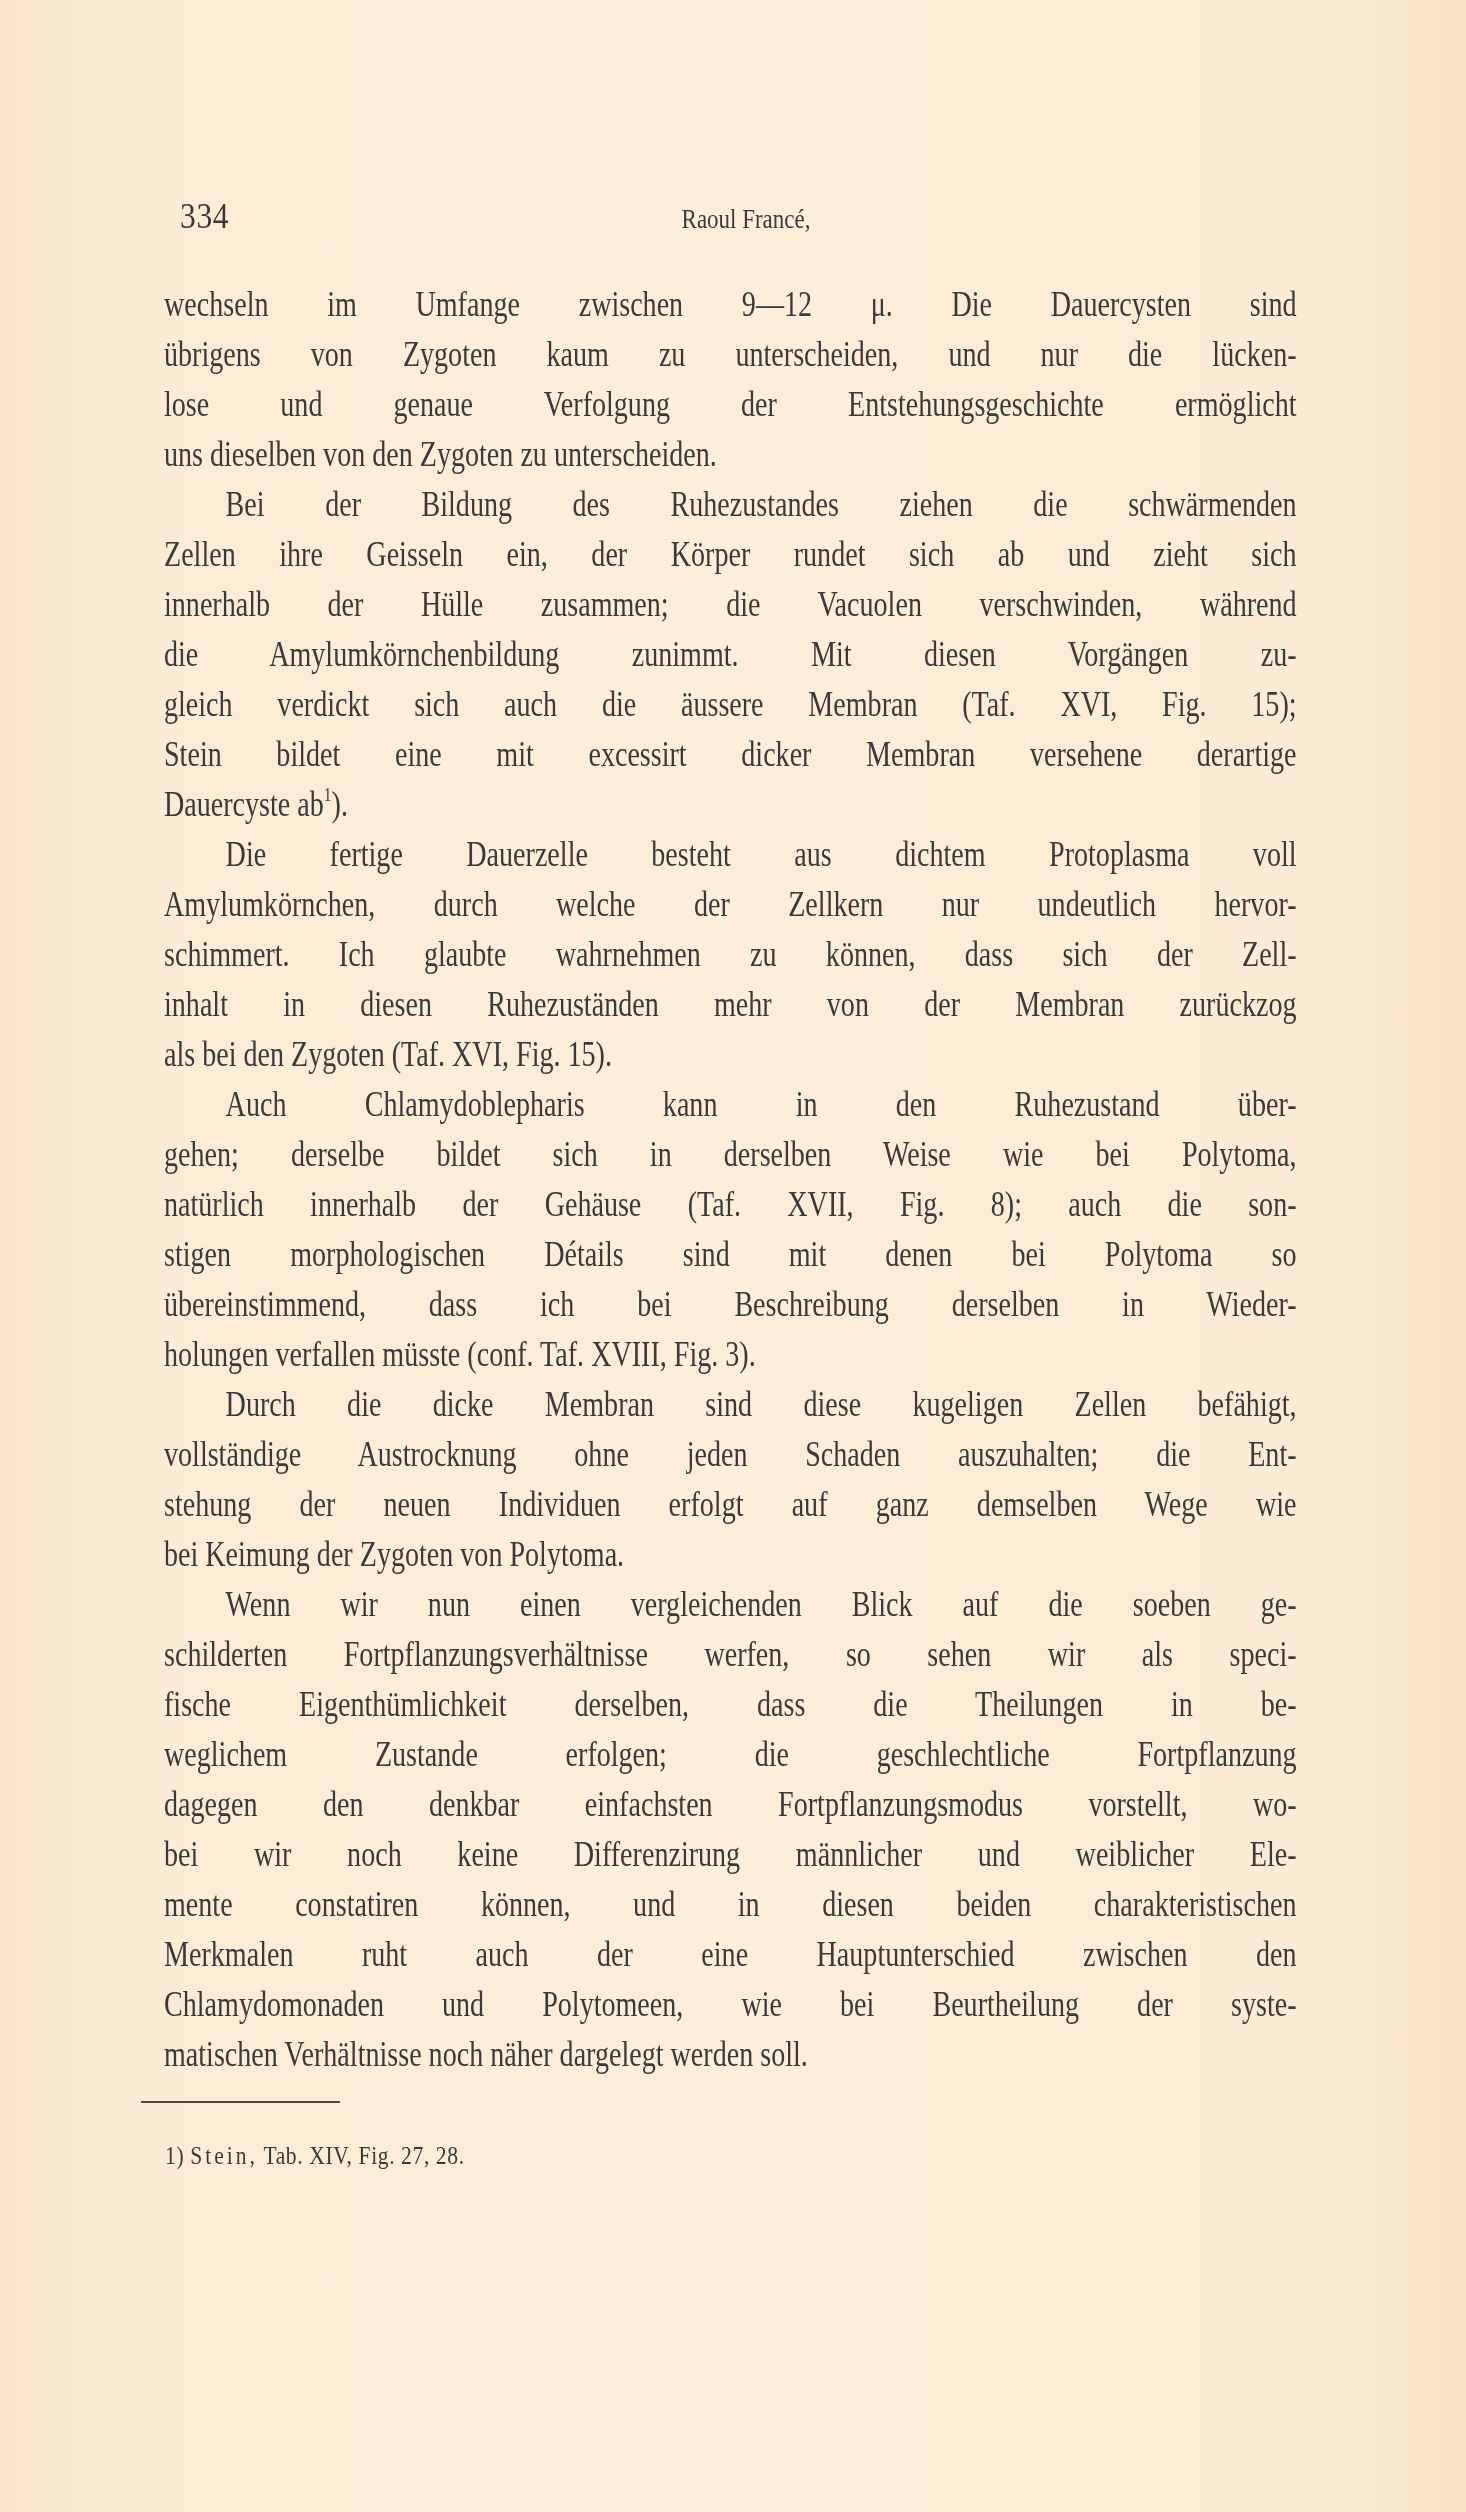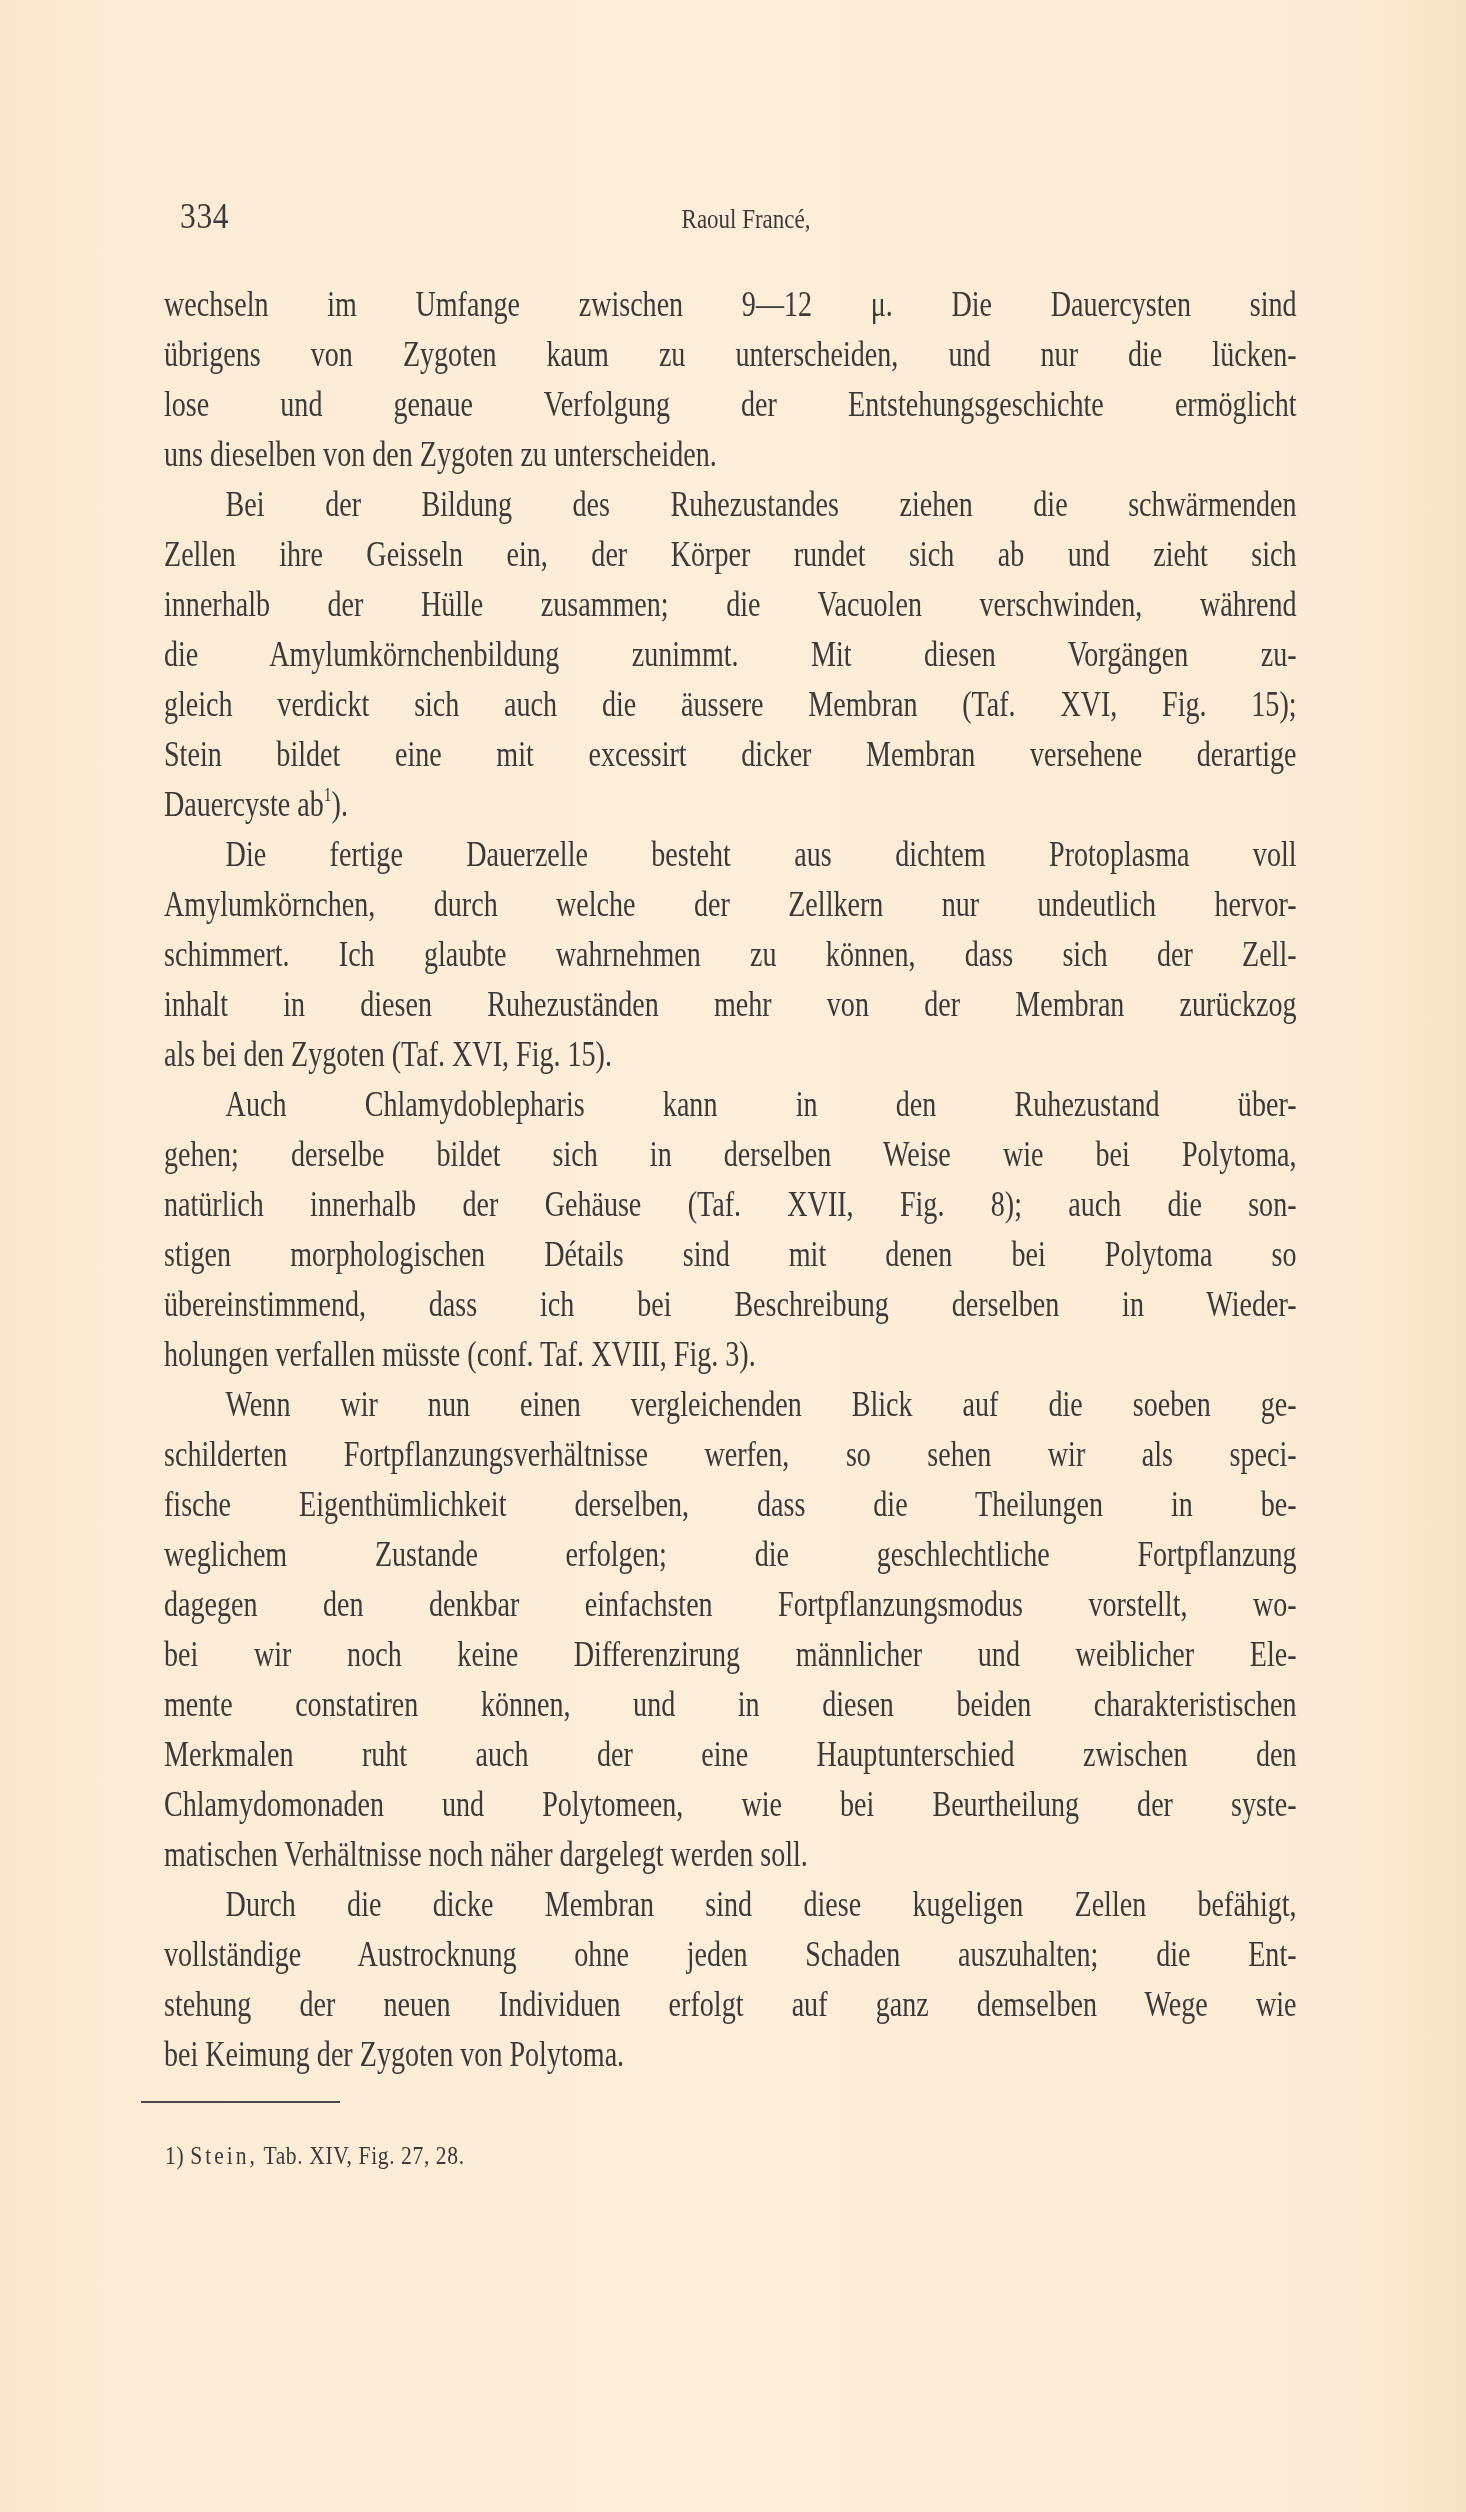--- a/index.html
+++ b/index.html
@@ -135,37 +135,37 @@
     <div>
       <span class="line indent">Auch Chlamydoblepharis kann in den Ruhezustand über-</span>
       <span class="line">gehen; derselbe bildet sich in derselben Weise wie bei Polytoma,</span>
       <span class="line">natürlich innerhalb der Gehäuse (Taf. XVII, Fig. 8); auch die son-</span>
       <span class="line">stigen morphologischen Détails sind mit denen bei Polytoma so</span>
       <span class="line">übereinstimmend, dass ich bei Beschreibung derselben in Wieder-</span>
       <span class="line last">holungen verfallen müsste (conf. Taf. XVIII, Fig. 3).</span>
     </div>
 
     <div>
+      <span class="line indent">Durch die dicke Membran sind diese kugeligen Zellen befähigt,</span>
+      <span class="line">vollständige Austrocknung ohne jeden Schaden auszuhalten; die Ent-</span>
+      <span class="line">stehung der neuen Individuen erfolgt auf ganz demselben Wege wie</span>
+      <span class="line last">bei Keimung der Zygoten von Polytoma.</span>
+    </div>
+
+    <div>
       <span class="line indent">Wenn wir nun einen vergleichenden Blick auf die soeben ge-</span>
       <span class="line">schilderten Fortpflanzungsverhältnisse werfen, so sehen wir als speci-</span>
       <span class="line">fische Eigenthümlichkeit derselben, dass die Theilungen in be-</span>
       <span class="line">weglichem Zustande erfolgen; die geschlechtliche Fortpflanzung</span>
       <span class="line">dagegen den denkbar einfachsten Fortpflanzungsmodus vorstellt, wo-</span>
       <span class="line">bei wir noch keine Differenzirung männlicher und weiblicher Ele-</span>
       <span class="line">mente constatiren können, und in diesen beiden charakteristischen</span>
       <span class="line">Merkmalen ruht auch der eine Hauptunterschied zwischen den</span>
       <span class="line">Chlamydomonaden und Polytomeen, wie bei Beurtheilung der syste-</span>
       <span class="line last">matischen Verhältnisse noch näher dargelegt werden soll.</span>
-    </div>
-
-    <div>
-      <span class="line indent">Durch die dicke Membran sind diese kugeligen Zellen befähigt,</span>
-      <span class="line">vollständige Austrocknung ohne jeden Schaden auszuhalten; die Ent-</span>
-      <span class="line">stehung der neuen Individuen erfolgt auf ganz demselben Wege wie</span>
-      <span class="line last">bei Keimung der Zygoten von Polytoma.</span>
     </div>
   </div>
 
   <div class="footnote-rule"></div>
 
   <div class="footnote">
     <span>1)</span>
     <span class="fn-author">Stein,</span>
     <span>Tab. XIV, Fig. 27, 28.</span>
   </div>

